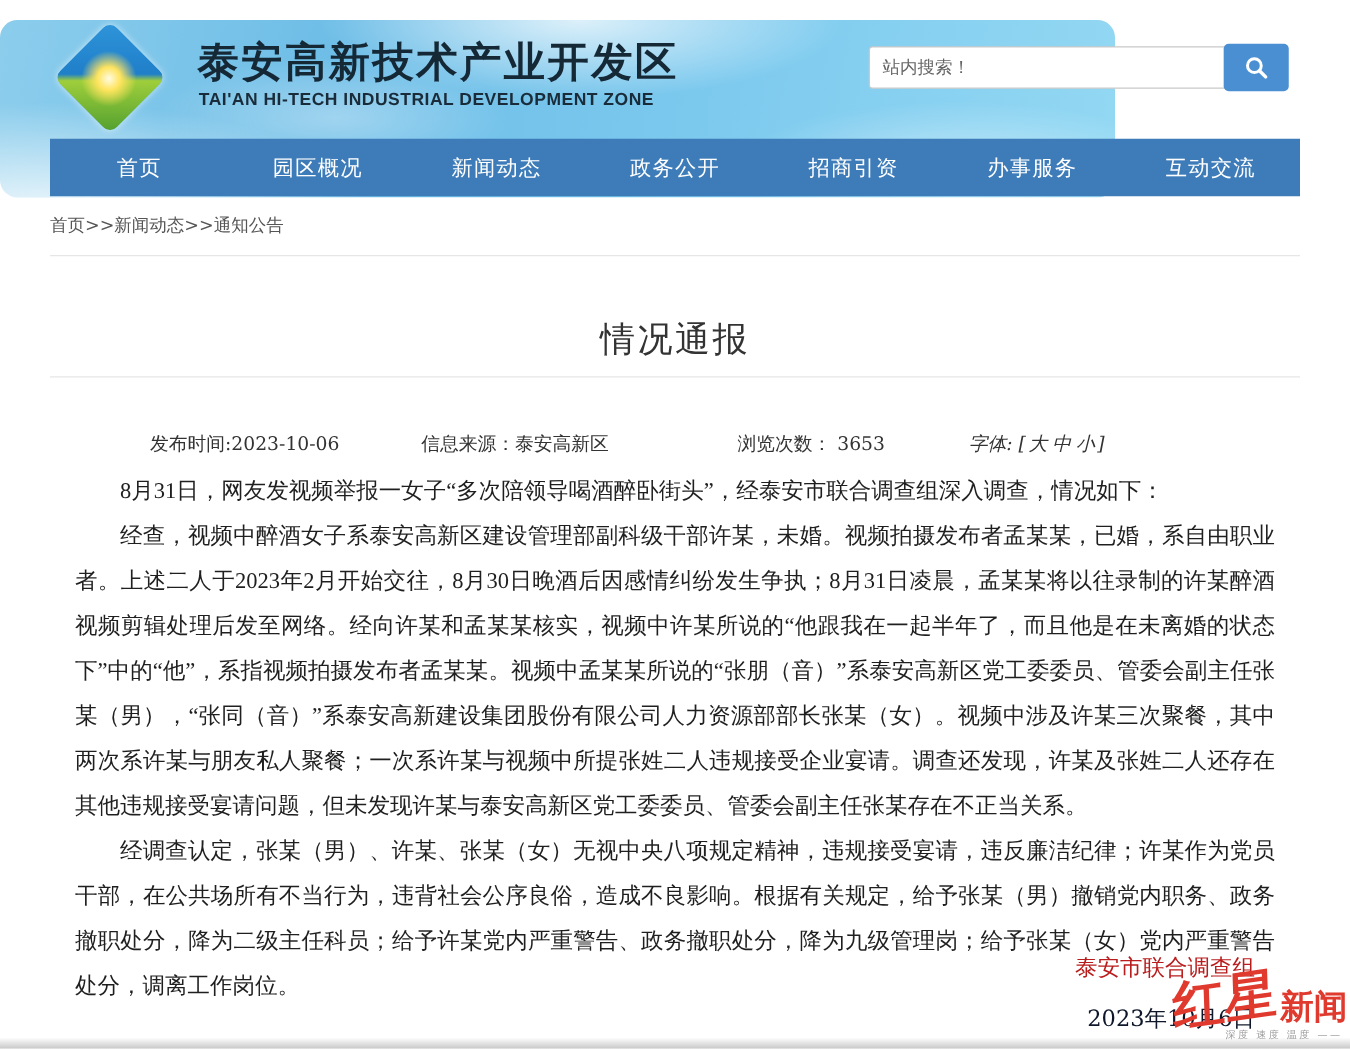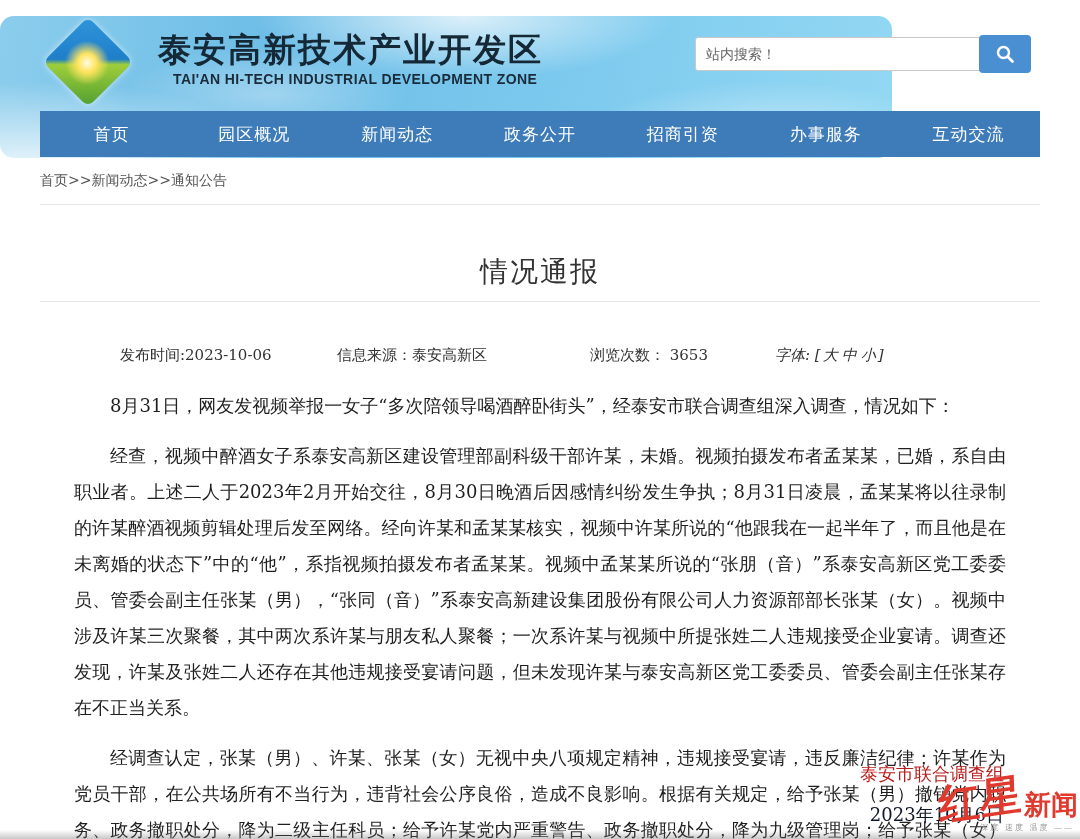--- a/index.html
+++ b/index.html
@@ -31,21 +31,21 @@
     box-shadow:0 0 6px rgba(255,255,255,.6);
   }
   .site-title {
     position:absolute; left:158px; top:12px;
     font-family:"Liberation Sans","DejaVu Sans",sans-serif;
     font-weight:bold; font-size:33px; letter-spacing:2px; color:#152836;
   }
   .site-subtitle {
     position:absolute; left:159px; top:55px;
     font-family:"Liberation Sans","DejaVu Sans",sans-serif;
-    font-weight:bold; font-size:14px; letter-spacing:.4px; color:#1a2c3a;margin-left:14px;
+    font-weight:bold; font-size:14px; letter-spacing:.4px; color:#1a2c3a;
   }
   .search-box {
     position:absolute; left:695px; top:21px; width:285px; height:34px;
     background:#ffffff; border:1px solid #c9c9c9; border-radius:3px 0 0 3px;
   }
   .search-box input {
     width:100%; height:100%; border:none; outline:none; background:transparent;
     padding:0 10px; font-size:14px; color:#333;
     font-family:"DejaVu Serif","Liberation Serif",serif;
   }
@@ -85,21 +85,21 @@
   .m-source  { left:337px; }
   .m-views   { left:590px; }
   .m-font    { left:775px;font-style:italic; }
   .m-font .size-opt { cursor:pointer; padding:0 2px; }
 
   
   .body-text {
     position:absolute; left:60px; top:374px; width:960px;
     font-size:18px; line-height:36px; color:#1f1f1f; text-align:justify;
   }
-  .body-text p { margin:14px; text-indent:2em; }
+  .body-text p { margin:0; text-indent:2em;font-family:Liberation Serif, serif; }
   .signature { position:absolute; right:76px; top:762px; font-size:18px; color:#b91c1c; }
   .pub-date  { position:absolute; right:76px; top:803px; font-size:18px; color:#0f172a; }
 
   
   .watermark { position:absolute; right:2px; bottom:6px; width:230px; text-align:right; pointer-events:none; }
   .wm-row { display:flex; align-items:flex-end; justify-content:flex-end; }
   .wm-script {
     display:inline-block; color:#e0392e; font-weight:bold; font-size:42px;
     transform:rotate(-8deg) skewX(-6deg); line-height:1;
     font-family:"DejaVu Serif","Liberation Serif",serif;

